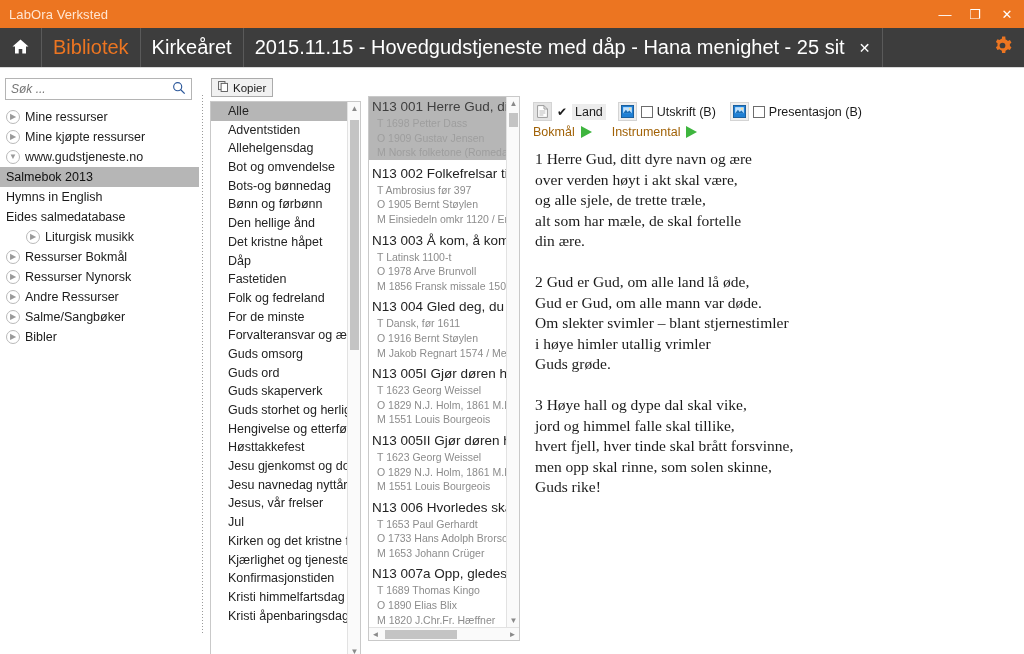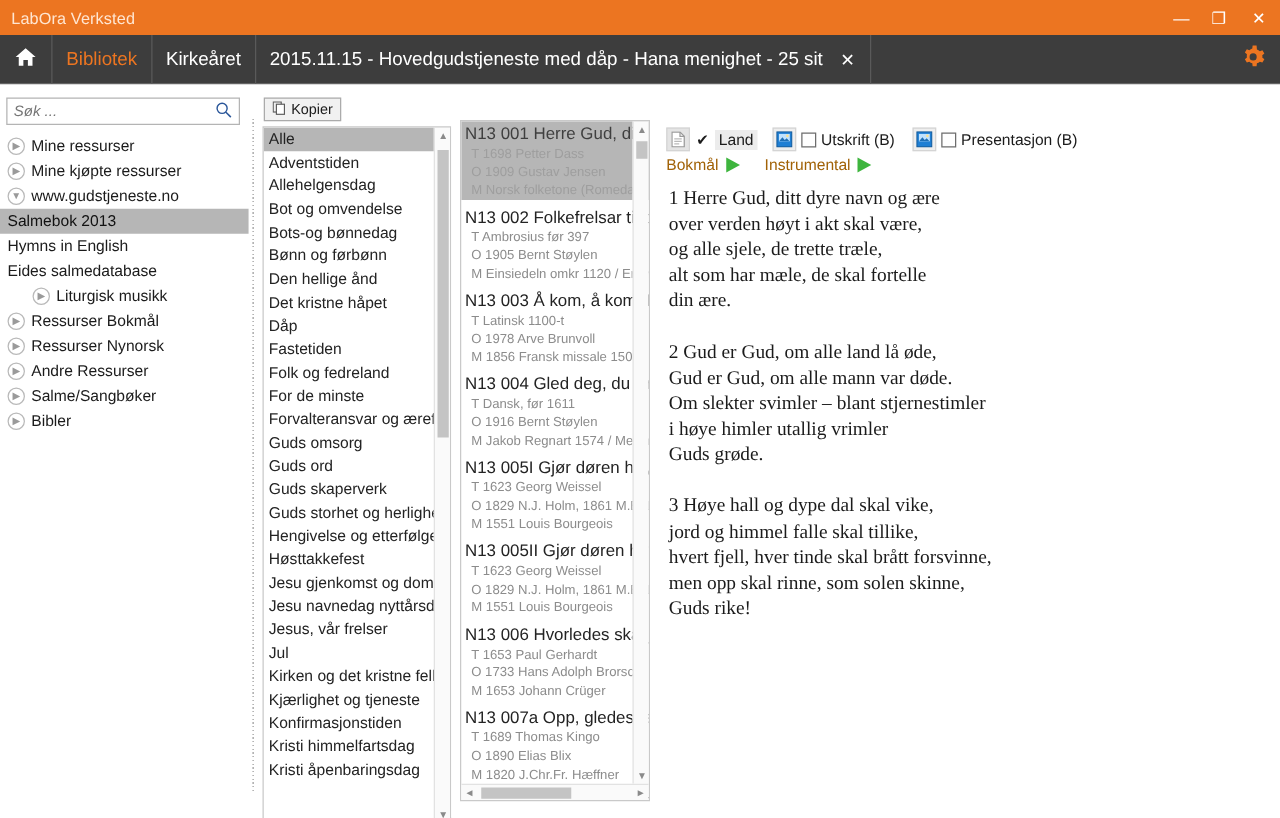--- a/index.html
+++ b/index.html
@@ -33,21 +33,21 @@
   
   #navbar {
     position: absolute; left: 0; top: 28px; width: 1024px; height: 40px;
     background: #3d3d3d;
     display: flex; align-items: stretch;
     border-bottom: 1px solid #d8d8d8;
   }
   #navbar .nav-cell {
     display: flex; align-items: center; justify-content: center;
     padding: 0 11px;
-    color: #ffffff; font-size: 15px;
+    color: #ffffff; font-size: 20px;
     border-right: 1px solid #5a5a5a;
     white-space: nowrap;
   }
   #navbar .nav-cell.home { padding: 0 12px; }
   #navbar .nav-cell.active { color: #ec7521; }
   #navbar .nav-cell.doc-tab { padding-right: 6px; border-right: none; }
   #navbar .tab-close {
     display: flex; align-items: center; padding: 0 12px 0 8px;
     color: #ffffff; font-size: 14px;
     border-right: 1px solid #5a5a5a;
@@ -120,21 +120,21 @@
   }
   .copy-glyph { font-size: 11px; color: #555; }
   #catlist {
     position: absolute; left: 4px; top: 32px; width: 151px; height: 588px;
     background: #ffffff; border: 1px solid #c9c9c9;
     overflow: hidden;
   }
   .cat-row {
     height: 18.7px; line-height: 18.7px;
     font-size: 12.5px; color: #232323;
-    padding-left: 4px; white-space: nowrap; overflow: hidden;
+    padding-left: 17px; white-space: nowrap; overflow: hidden;
   }
   .cat-row.selected { background: #b6b6b6; }
 
   
   .vscroll {
     position: absolute; width: 13px; background: #fafafa;
     border-left: 1px solid #e2e2e2;
   }
   .vscroll .arrow-up, .vscroll .arrow-dn {
     position: absolute; left: 0; width: 13px; height: 13px;

